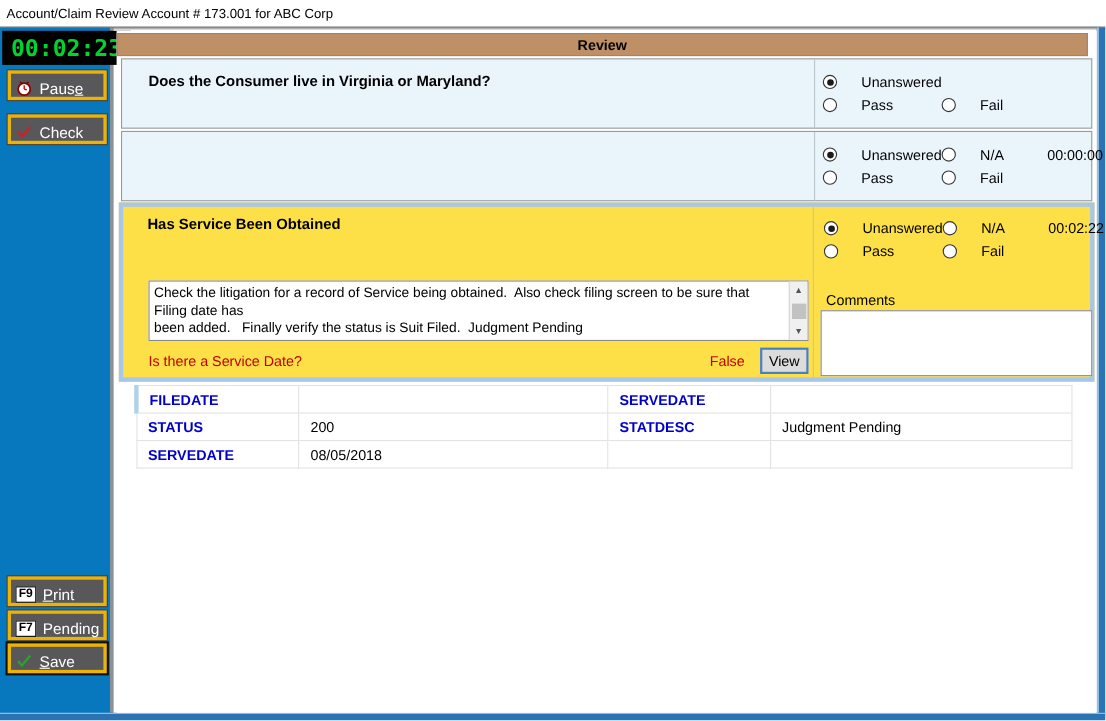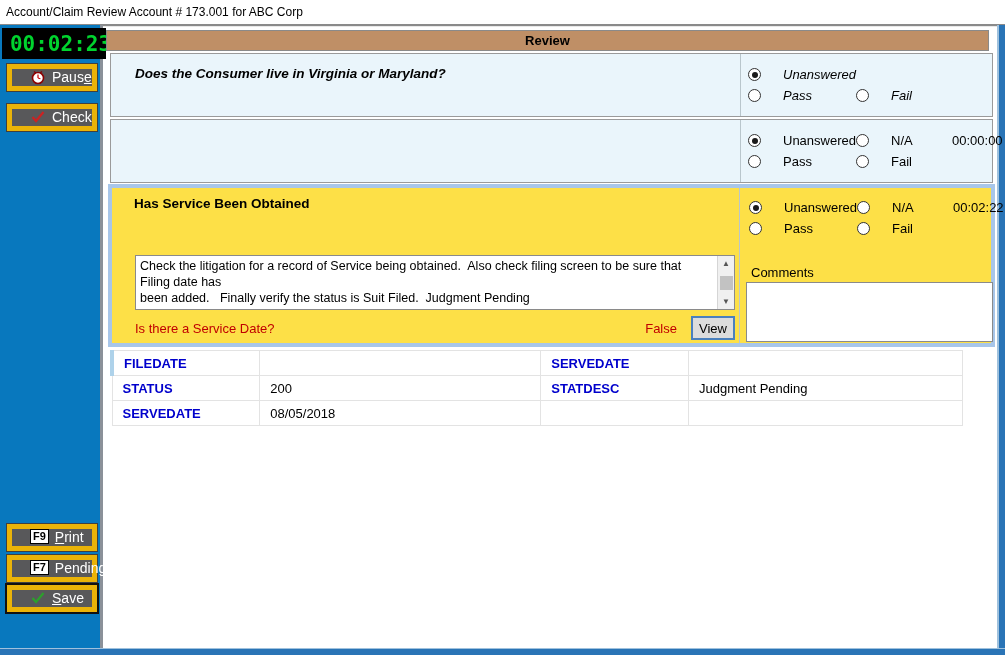--- a/index.html
+++ b/index.html
@@ -41,25 +41,25 @@
     position: absolute; left: 2px; top: 3px; width: 117px; height: 31px;
     background: #000; color: #00d42e;
     font-family: "DejaVu Sans Mono", monospace;
     font-size: 21px; font-weight: bold;
     display: flex; align-items: center; justify-content: center;
     letter-spacing: 0px;
   }
   .side-btn {
     position: absolute; left: 7px; width: 90px; height: 27px;
     background: #58585a;
-    border: 5px solid #eab308;
+    border: 3px solid #eab308;
     box-shadow: 0 0 0 1px #3f3f3f;
     color: #fff; font-size: 14px;
-    display: flex; align-items: flex-start; gap: 6px;
-    padding-left: 18px; cursor: pointer;
+    display: flex; align-items: flex-end; gap: 6px;
+    padding-left: 4px; cursor: pointer;
   }
   .side-btn .u { text-decoration: underline; }
   .btn-pause  { top: 39px; }
   .btn-check  { top: 79px; }
   .btn-print  { top: 499px; }
   .btn-cancel { top: 530px; }
   .btn-save   { top: 560px; box-shadow: 0 0 0 2px #111; }
   .fkey {
     background: #fff; color: #000; border: 1px solid #000;
     font-size: 11px; font-weight: bold; padding: 0 2px; line-height: 13px;
@@ -75,21 +75,21 @@
     position: absolute; left: 0; top: 2px; width: 883px; height: 21px;
     background: #bf8f66; border: 1px solid #8a8a8a;
     display: flex; align-items: center; justify-content: center;
     font-weight: bold; font-size: 13px; color: #000;
   }
 
   .qblock {
     position: absolute; left: 4px; width: 883px;
     background: #eaf5fb; border: 1px solid #9a9a9a;
   }
-  .q1 { top: 25px;  height: 64px; font-style: italic; }
+  .q1 { top: 25px;  height: 64px; }
   .q2 { top: 91px;  height: 64px; }
   .q3 {
     top: 156px; height: 163px; left: 2px; width: 887px;
     border: 4px solid #a8c6e9; background: #fde047;
   }
   .q-divider {
     position: absolute; top: 0; bottom: 0; left: 629px; width: 1px;
     background: #b9c6cc;
   }
   .q3 .q-divider { left: 627px; }
@@ -151,21 +151,21 @@
 
   .comments-label { position: absolute; left: 639px; top: 77px; font-size: 13px; }
   .comments-box {
     position: absolute; left: 634px; top: 94px; width: 247px; height: 60px;
     background: #fff; border: 1px solid #8a8a8a; resize: none;
     font-family: "Liberation Sans", sans-serif; font-size: 12px; padding: 2px;
   }
 
   
   .data-table {
-    position: absolute; left: 4px; top: 322px; width: 853px;
+    position: absolute; left: 16px; top: 322px; width: 853px;
     border-collapse: collapse; background: #fff;
   }
   .data-table td {
     border: 1px solid #e3e3e3; height: 25px; font-size: 13px;
     padding: 0 6px 0 10px; background: #fff;
   }
   .data-table td.lbl { color: #0000cc; font-weight: bold; }
   .data-table td.c0 { width: 148px; }
   .data-table td.c1 { width: 282px; }
   .data-table td.c2 { width: 148px; }

